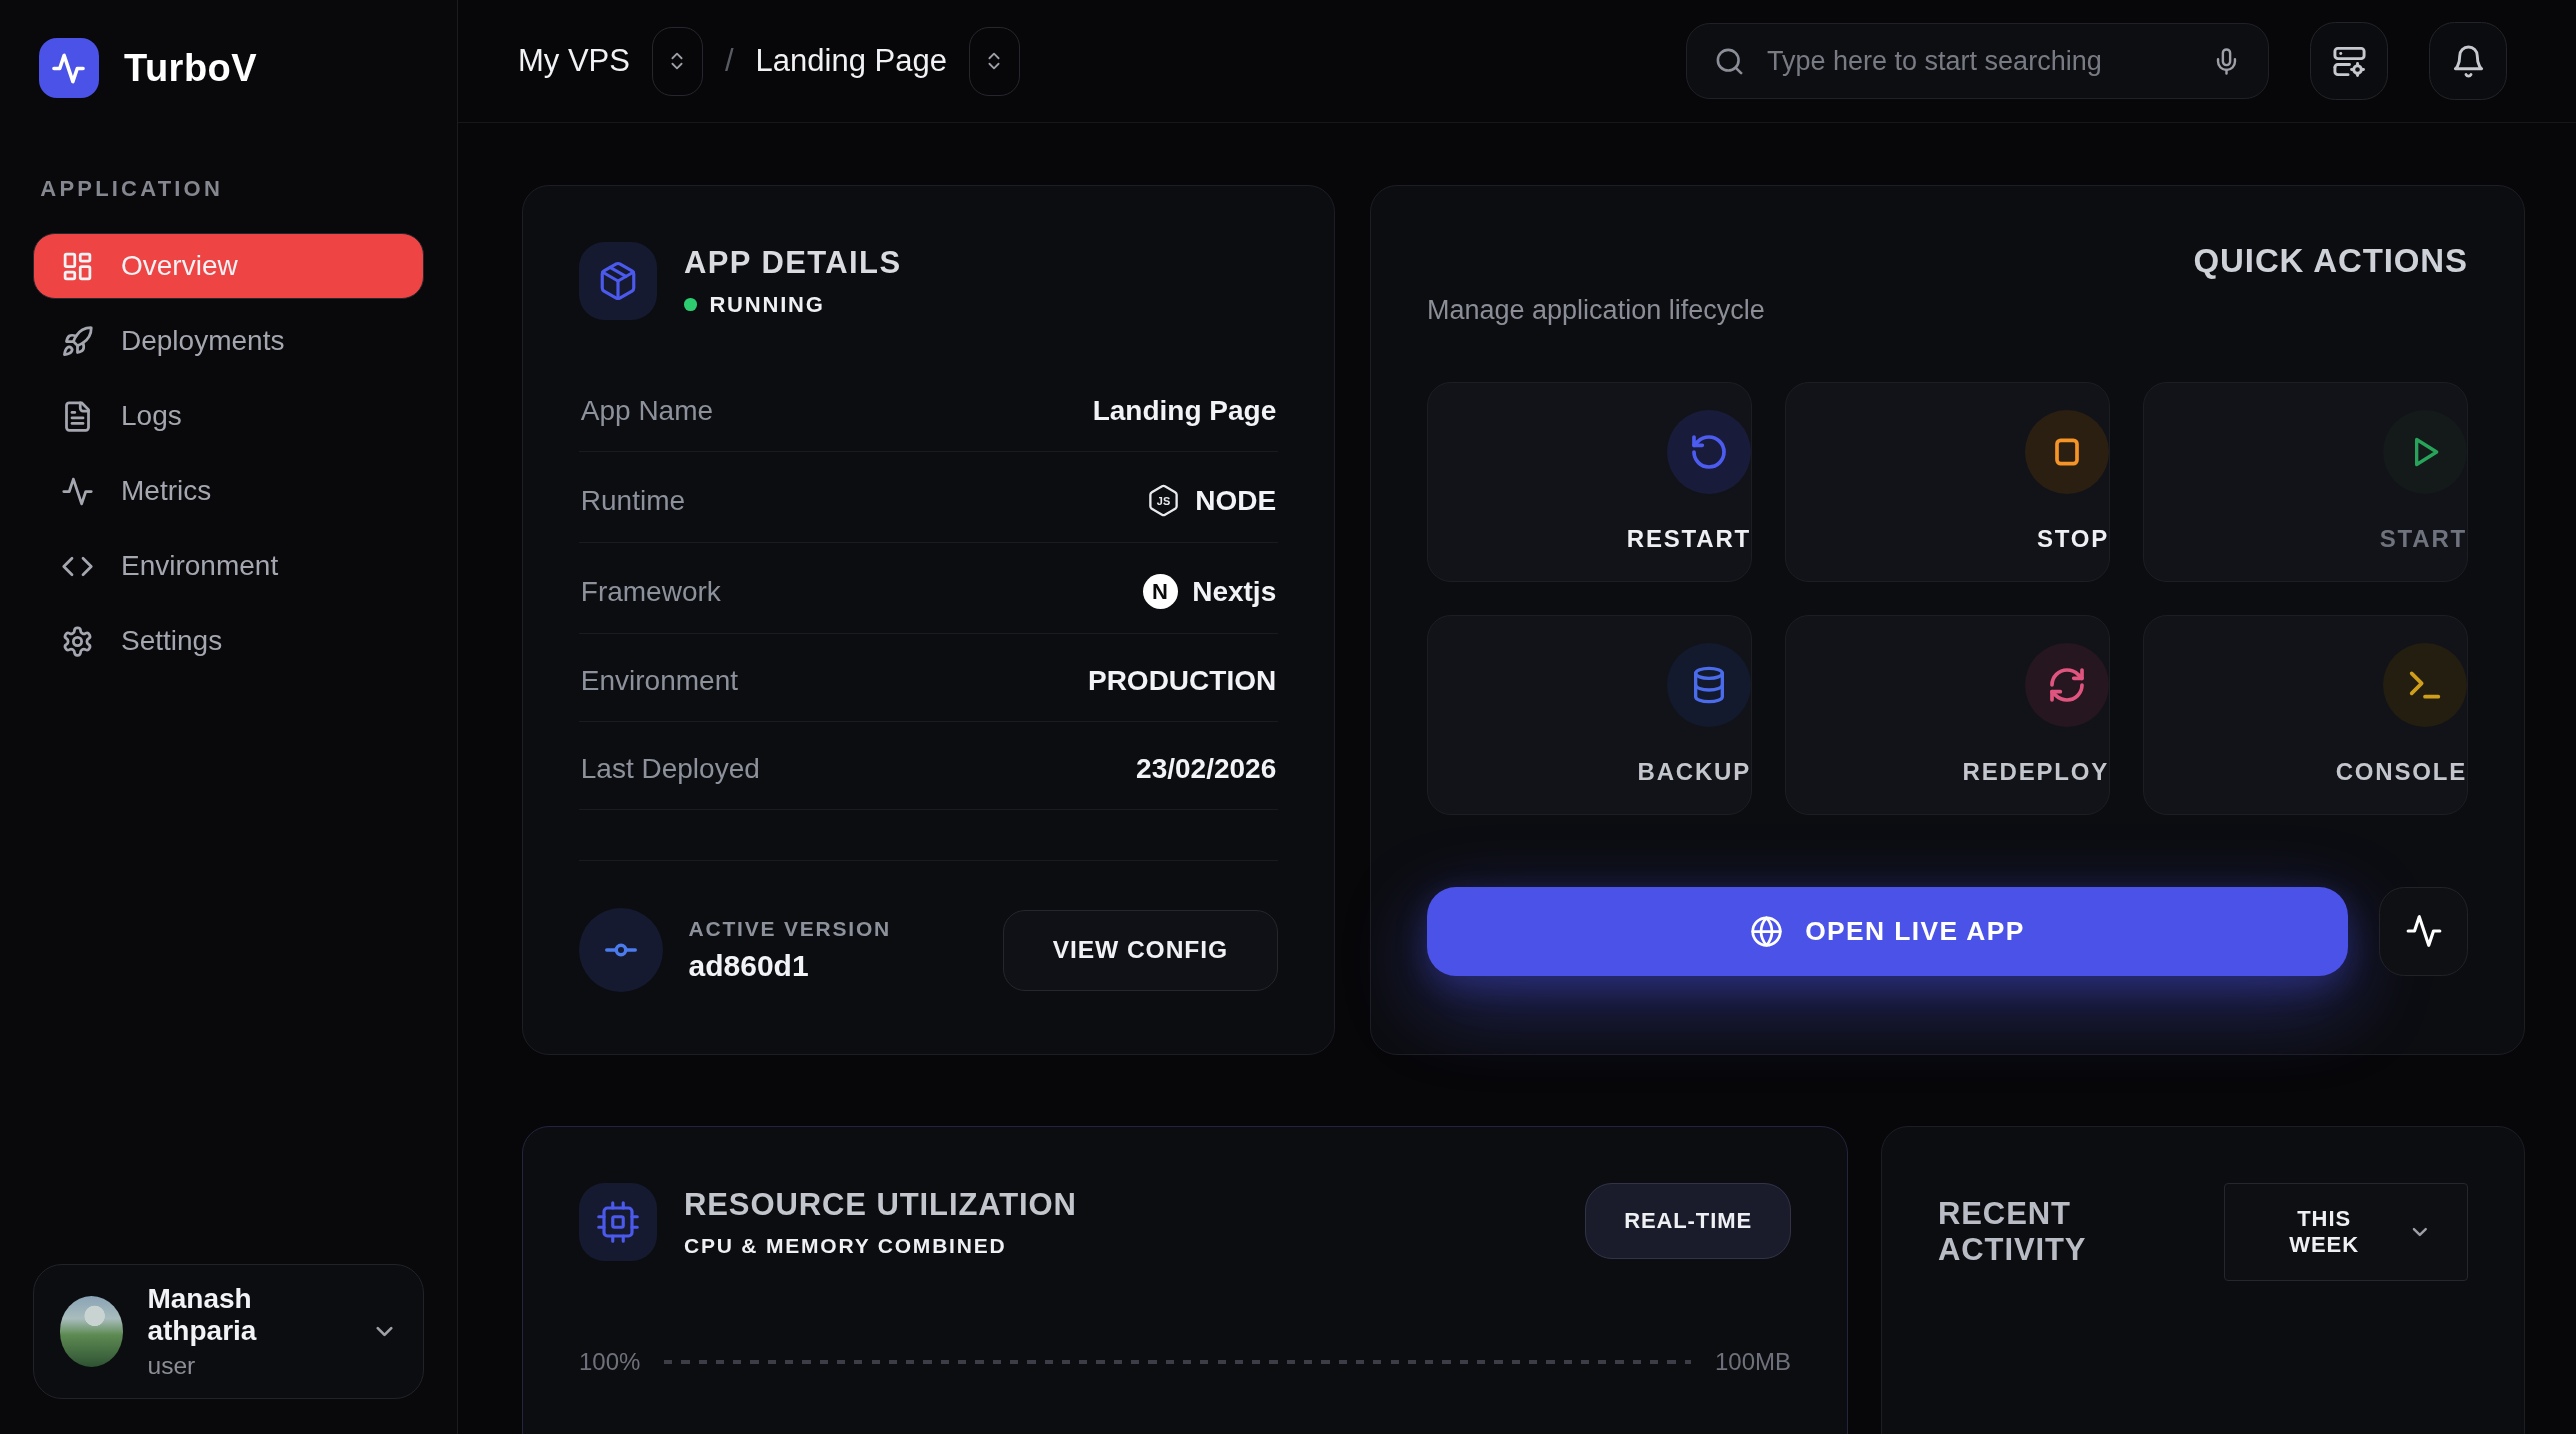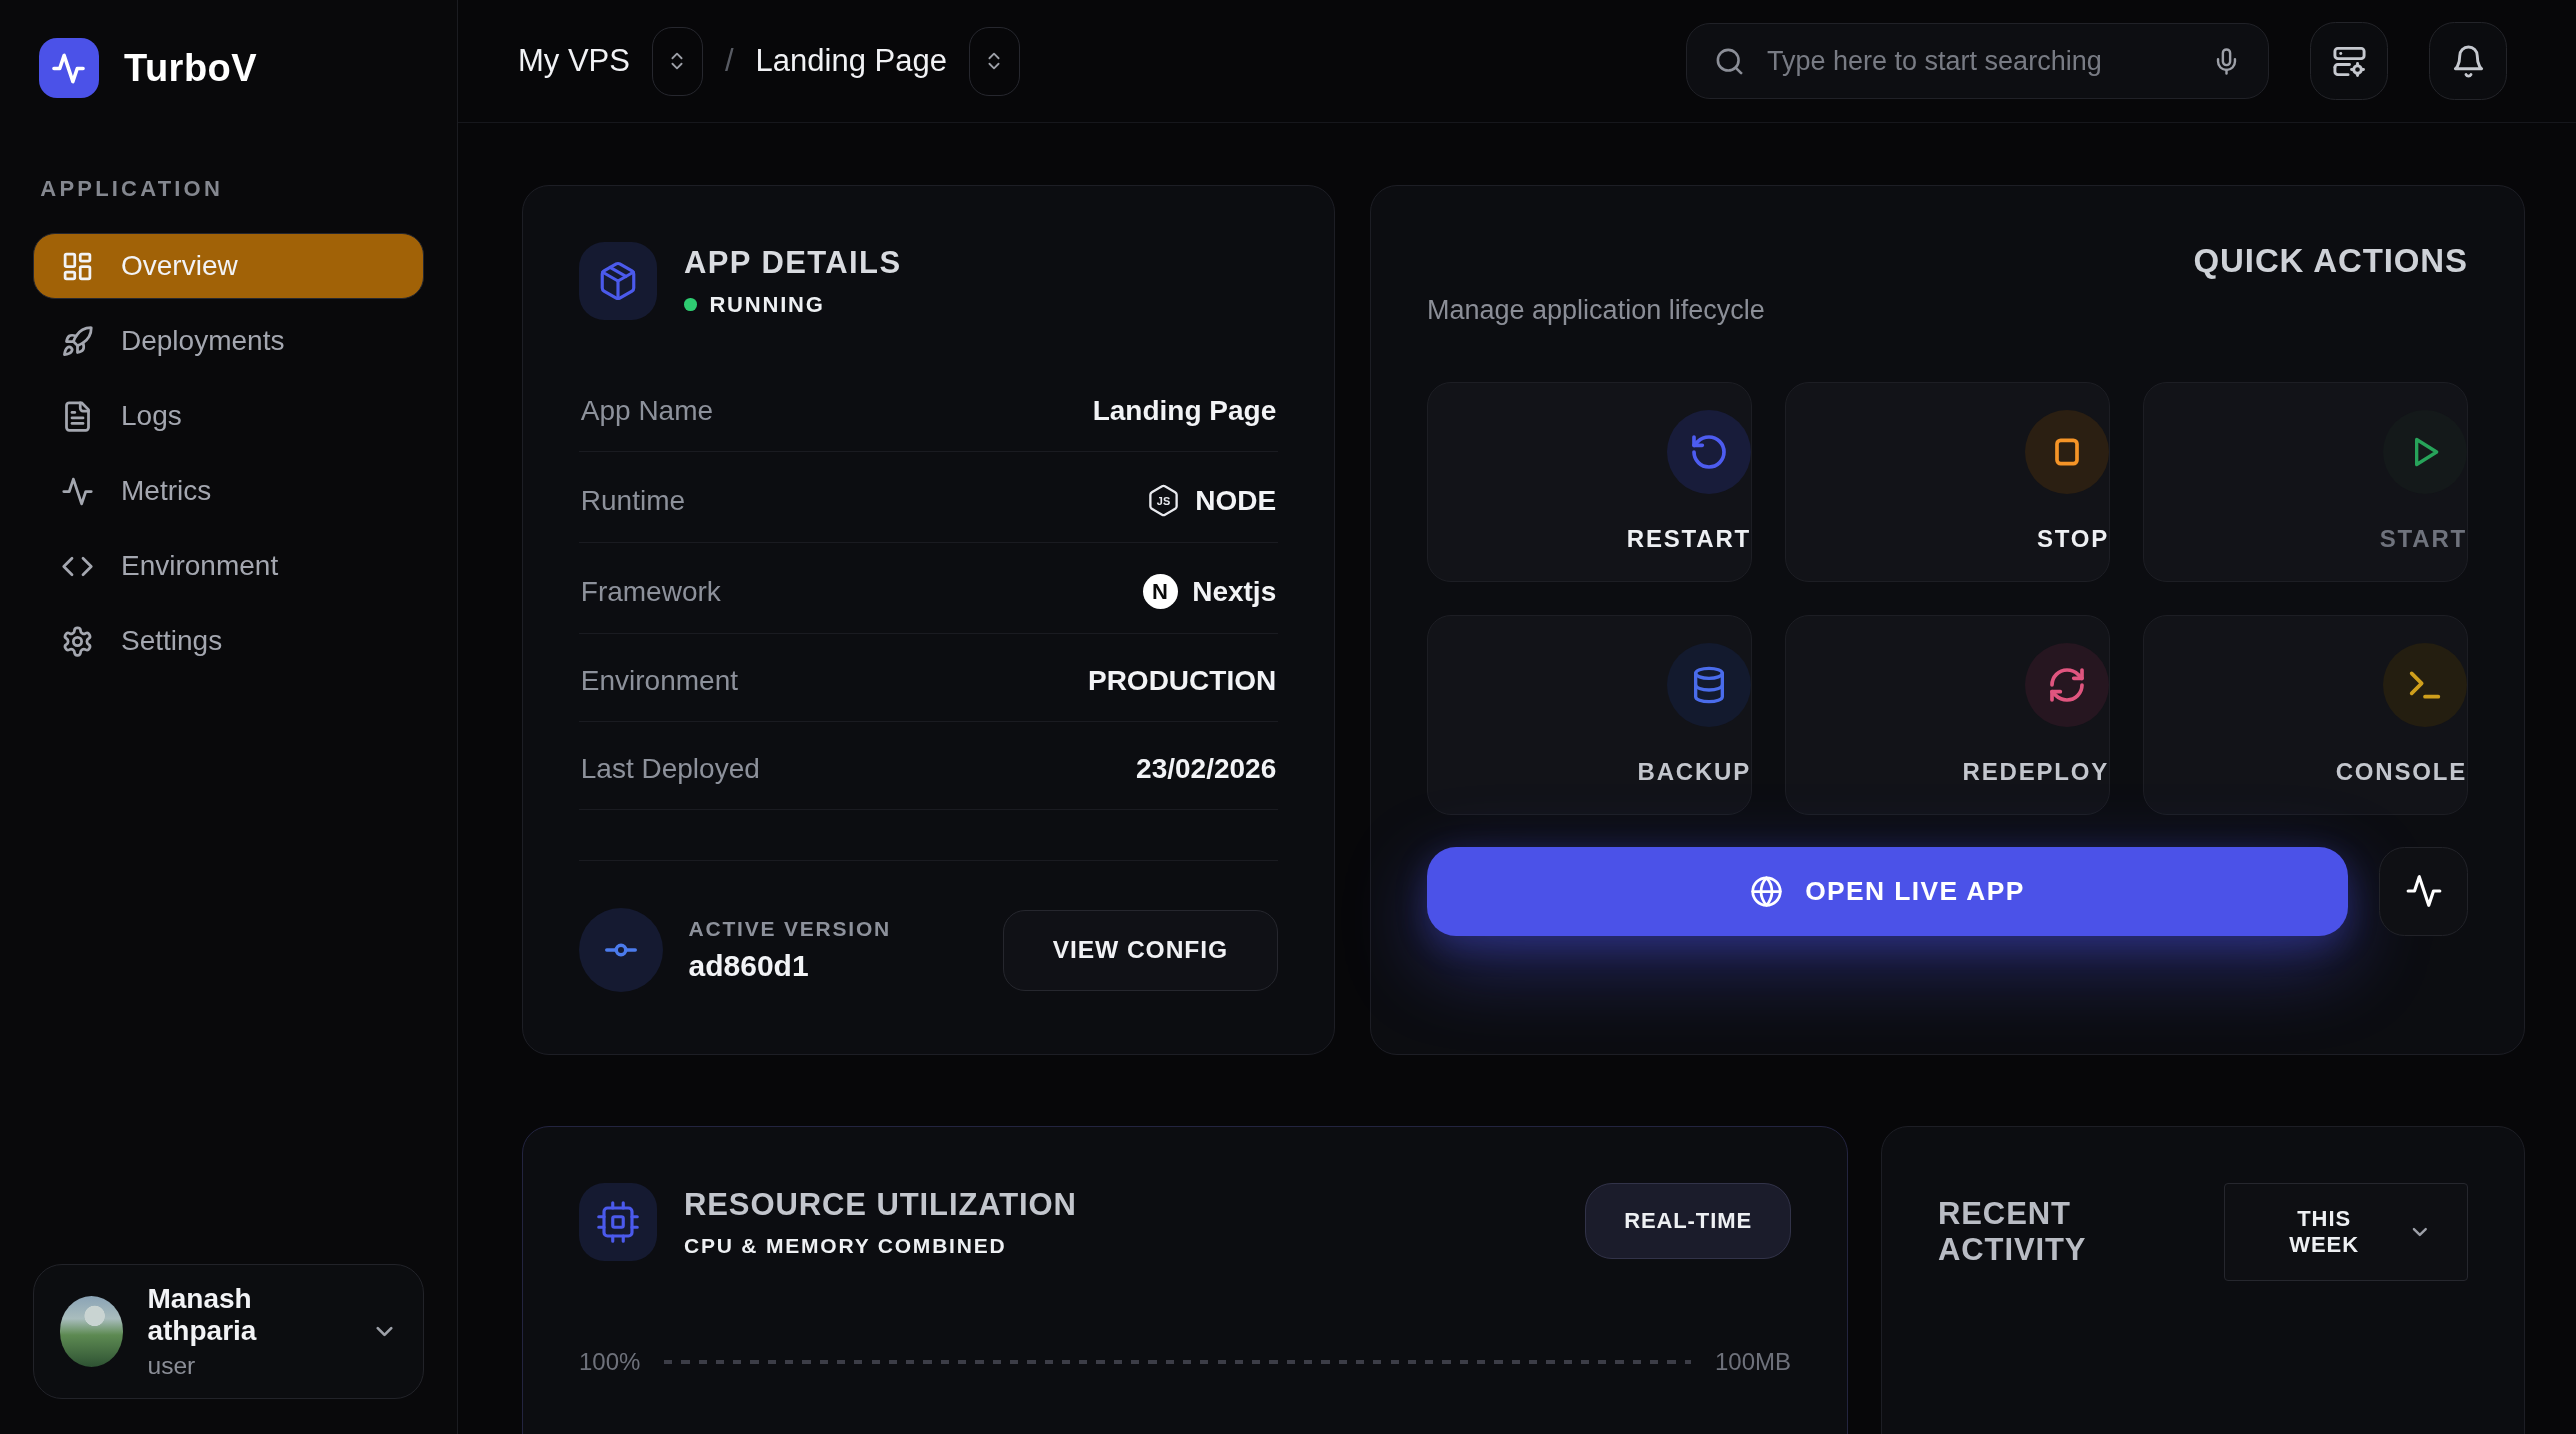--- a/index.html
+++ b/index.html
@@ -35,21 +35,21 @@
   }
   .nav { margin-top:31px; display:flex; flex-direction:column; gap:9px; }
   .nav-item {
     display:flex; align-items:center; gap:27px;
     padding:15.5px 27px; border-radius:22px;
     color:#a4a7b0; font-size:28px; cursor:pointer;
     border:1.8px solid transparent;
   }
   .nav-item .nav-ico { width:33px; height:33px; color:#a4a7b0; }
   .nav-item.active {
-    background:#a16207; border-color:#26272e; color:#f2f3f6;
+    background:#ef4444; border-color:#26272e; color:#f2f3f6;
   }
   .nav-item.active .nav-ico { color:#f2f3f6; }
 
   .user-card {
     margin-top:auto;
     border:1.8px solid #222329; border-radius:29px;
     background:#0c0d10;
     padding:18px 25.5px;
     display:flex; align-items:center; gap:24px;
   }
@@ -176,21 +176,21 @@
   .qa-label { font-size:24px; font-weight:bold; letter-spacing:1.8px; color:#eef0f3; }
   .qa-label.dim { color:#6f737d; }
   .qa-label.mid { color:#c3c6cd; }
   .t-restart  .qa-iconwrap { background:#181c3a; color:#4d5cf0; }
   .t-stop     .qa-iconwrap { background:#2b1f12; color:#f59427; }
   .t-start    .qa-iconwrap { background:#14191a; color:#27a35a; }
   .t-backup   .qa-iconwrap { background:#131a2e; color:#4a6ceb; }
   .t-redeploy .qa-iconwrap { background:#261620; color:#e0557f; }
   .t-console  .qa-iconwrap { background:#241e10; color:#cf9f1c; }
 
-  .qa-bottom { margin-top:32px; display:flex; align-items:center; gap:31px; }
+  .qa-bottom { margin-top:72px; display:flex; align-items:center; gap:31px; }
   .open-live-btn {
     flex:1; height:89px; border-radius:29px; border:none;
     background:#4b52e8; color:#ffffff; cursor:pointer;
     display:flex; align-items:center; justify-content:center; gap:22px;
     font-family:inherit; font-size:26.4px; font-weight:bold; letter-spacing:1.4px;
     box-shadow:0 27px 82px rgba(75,82,232,.40), 0 9px 31px rgba(75,82,232,.28);
   }
   .open-live-btn svg { width:33px; height:33px; }
   .pulse-btn {
     width:89px; height:89px; border-radius:25.5px;

